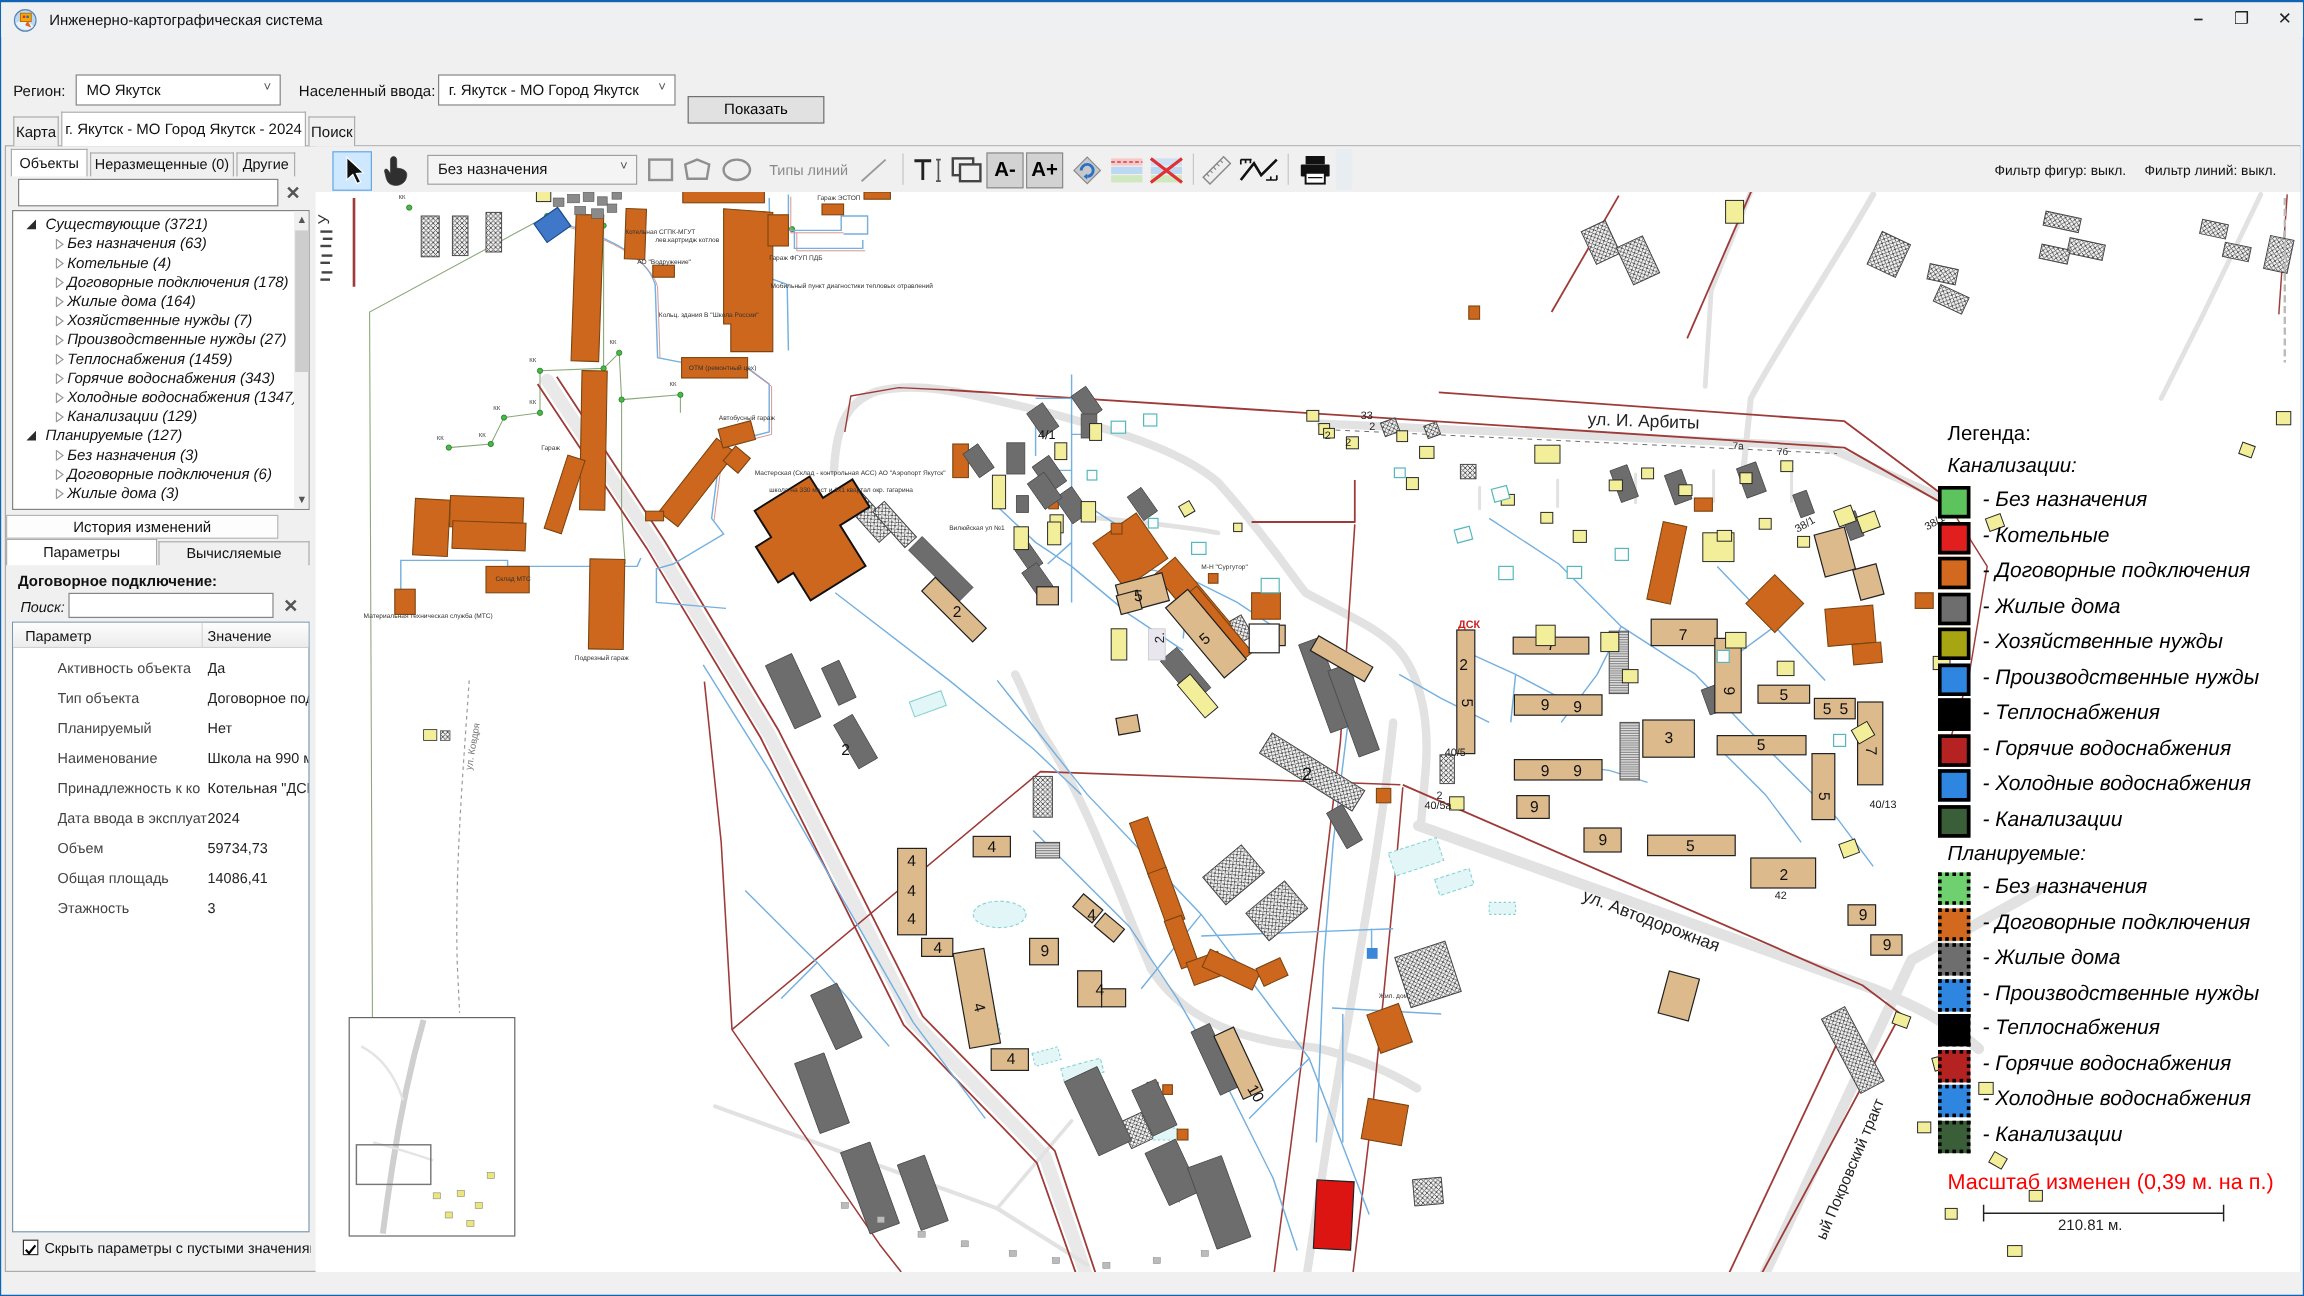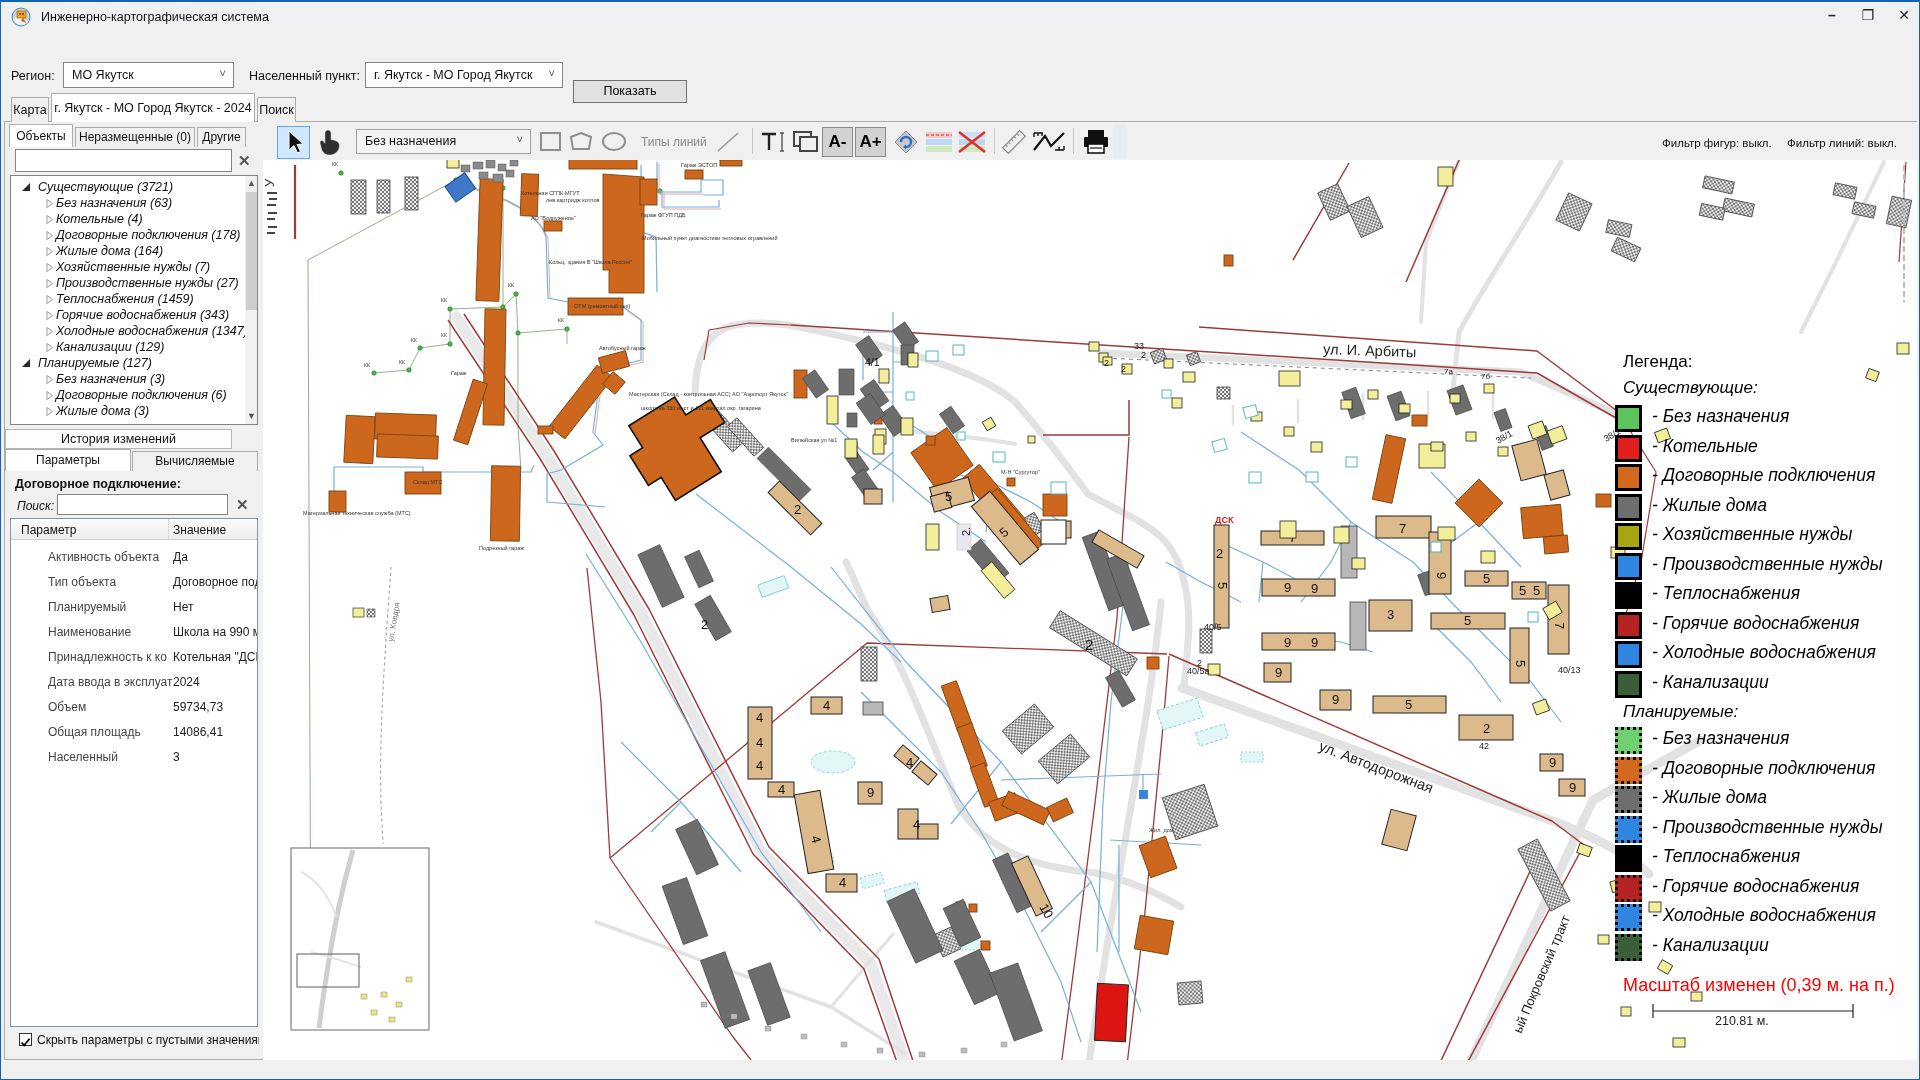--- a/index.html
+++ b/index.html
@@ -66,21 +66,21 @@
   <div class="winbtn" style="left:1858px;">❐</div>
   <div class="winbtn" style="left:1894px;">✕</div>
 </div>
 
 
 <div class="lbl" style="left:10px;top:67px;">Регион:</div>
 <div class="combo" style="left:62px;top:60px;width:171px;height:26px;">
       <span class="tx">МО Якутск</span>
       <span class="ar">˅</span>
     </div>
-<div class="lbl" style="left:248px;top:67px;">Населенный пункт:</div>
+<div class="lbl" style="left:248px;top:67px;">Населенный ввода:</div>
 <div class="combo" style="left:364px;top:60px;width:198px;height:26px;">
       <span class="tx">г. Якутск - МО Город Якутск</span>
       <span class="ar">˅</span>
     </div>
 <div id="btn-show">Показать</div>
 
 <div id="tabline"></div>
 <div class="tab0" style="left:10px;top:95px;width:38px;height:25px;line-height:24px;">Карта</div>
 <div class="tab0 act" style="left:50px;top:91px;width:204px;height:29px;line-height:28px;">г. Якутск - МО Город Якутск - 2024</div>
 <div class="tab0" style="left:256px;top:95px;width:39px;height:25px;line-height:24px;">Поиск</div>
@@ -181,21 +181,21 @@
 <div class="prow-l" style="top:106px;">Наименование</div>
 <div class="prow-v" style="top:106px;">Школа на 990 м</div>
 <div class="prow-l" style="top:131px;">Принадлежность к ко</div>
 <div class="prow-v" style="top:131px;">Котельная "ДСК</div>
 <div class="prow-l" style="top:156px;">Дата ввода в эксплуат</div>
 <div class="prow-v" style="top:156px;">2024</div>
 <div class="prow-l" style="top:181px;">Объем</div>
 <div class="prow-v" style="top:181px;">59734,73</div>
 <div class="prow-l" style="top:206px;">Общая площадь</div>
 <div class="prow-v" style="top:206px;">14086,41</div>
-<div class="prow-l" style="top:231px;">Населенный</div>
+<div class="prow-l" style="top:231px;">Этажность</div>
 <div class="prow-v" style="top:231px;">3</div>
 </div>
 
 <div class="lbl" style="left:36px;top:1031px;font-size:12px;width:222px;overflow:hidden;white-space:nowrap;">Скрыть параметры с пустыми значениями</div>
 <div class="abs" style="left:18px;top:1031px;width:13px;height:13px;background:#fff;border:1px solid #333;">
   <svg width="11" height="11" viewBox="0 0 11 11">
         <path d="M1.5,5.5 L4.2,8.4 L9.5,1.8" fill="none" stroke="#000" stroke-width="1.8"></path>
       </svg>
 </div>
 
@@ -749,21 +749,21 @@
       <rect x="876" y="1046" width="6" height="5" fill="#bbb" stroke="#888" stroke-width="0.4"></rect>
       <rect x="918" y="1050" width="6" height="5" fill="#bbb" stroke="#888" stroke-width="0.4"></rect>
       <rect x="960" y="1046" width="6" height="5" fill="#bbb" stroke="#888" stroke-width="0.4"></rect>
       <rect x="1000" y="1040" width="6" height="5" fill="#bbb" stroke="#888" stroke-width="0.4"></rect>
 <path d="M1903,163 V300" stroke="#bbb" stroke-width="2" stroke-dasharray="6,3" fill="none"></path>
 <path d="M390,565 C385,640 378,720 380,800 L382,842" stroke="#9a9a9a" stroke-width="1" stroke-dasharray="3,3" fill="none"></path>
 </svg>
 
 <div id="legend">
 <div class="leg-h" style="position:absolute;left:8px;top:6px;">Легенда:</div>
-<div class="leg-h" style="position:absolute;left:8px;top:32px;font-style:italic;">Существующие:</div>
+<div class="leg-h" style="position:absolute;left:8px;top:32px;font-style:italic;">Канализации:</div>
 <div class="leg-row" style="top:59px;">
         <div class="leg-sq" style="background:#5dc35d;"></div>
         <div class="leg-t">- Без назначения</div>
       </div>
 <div class="leg-row" style="top:88.5px;">
         <div class="leg-sq" style="background:#e11f1f;"></div>
         <div class="leg-t">- Котельные</div>
       </div>
 <div class="leg-row" style="top:118.0px;">
         <div class="leg-sq" style="background:#d2691e;"></div>

